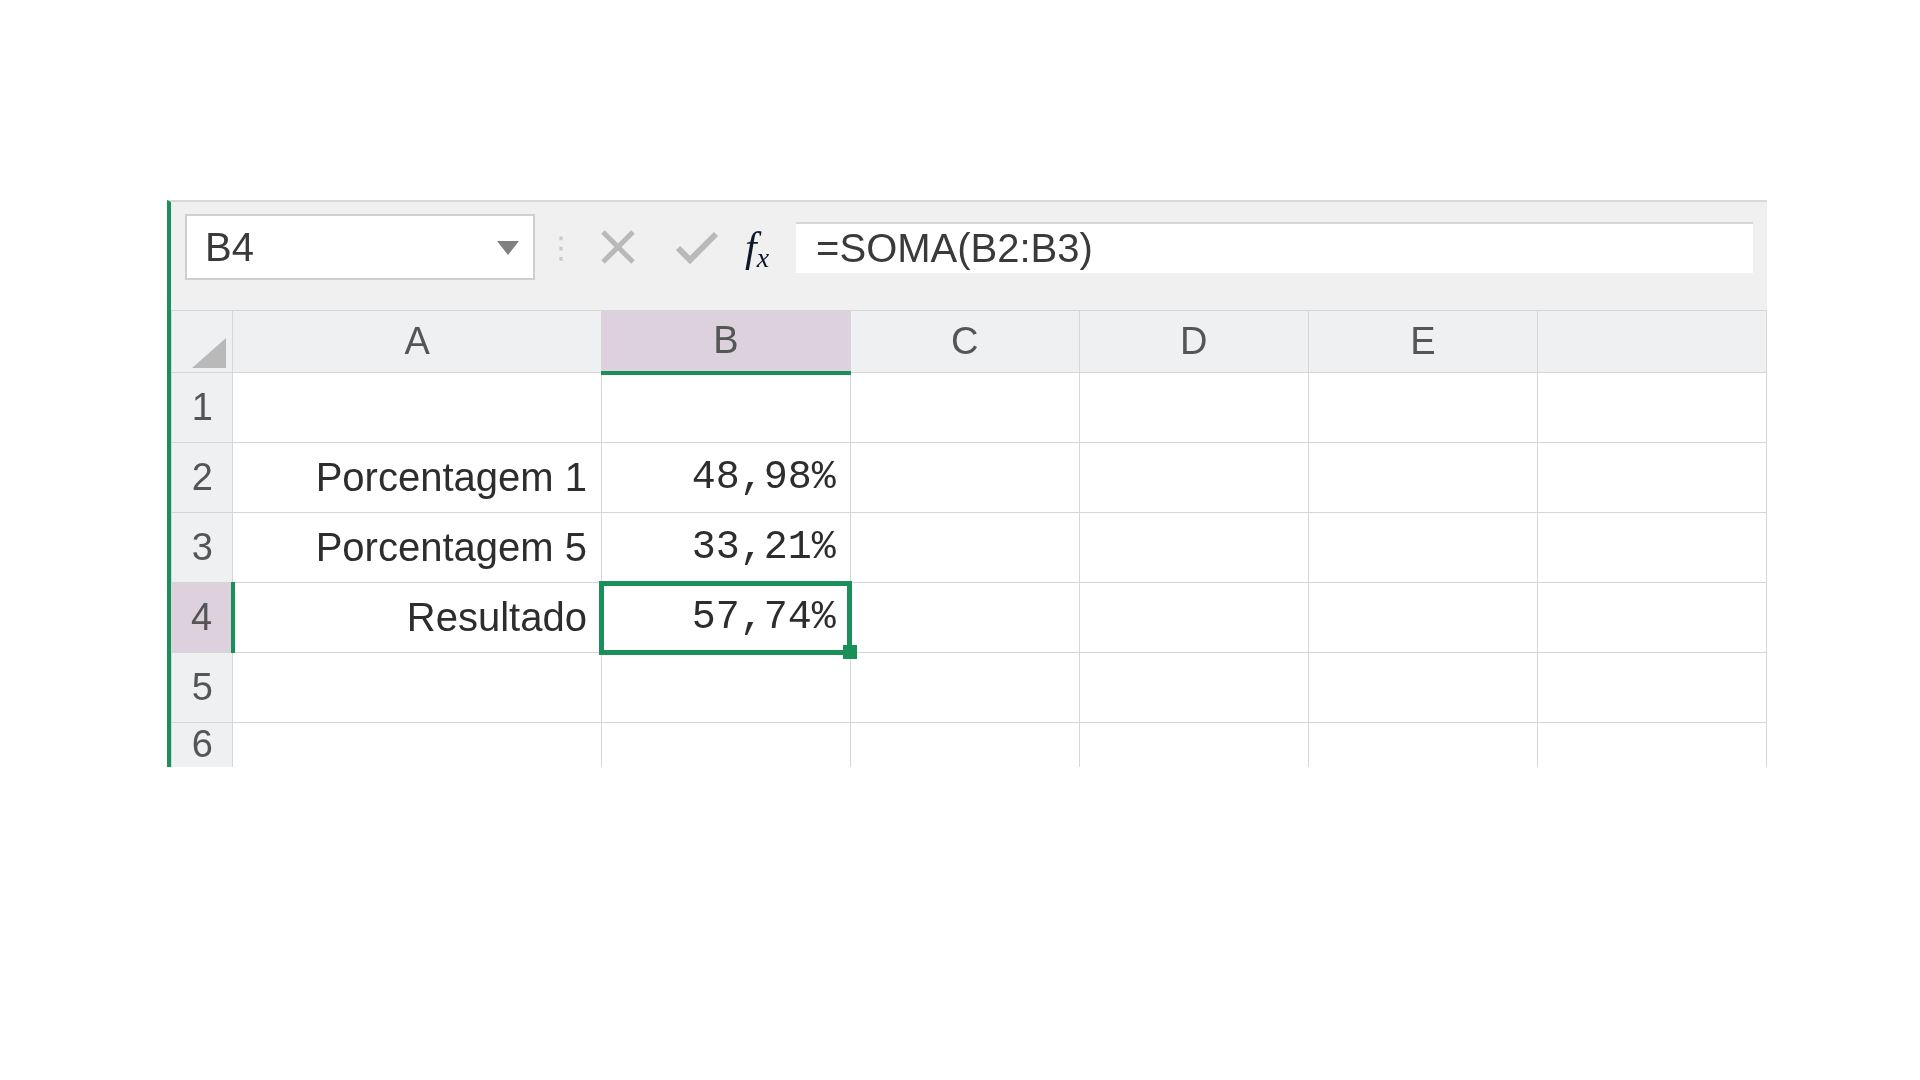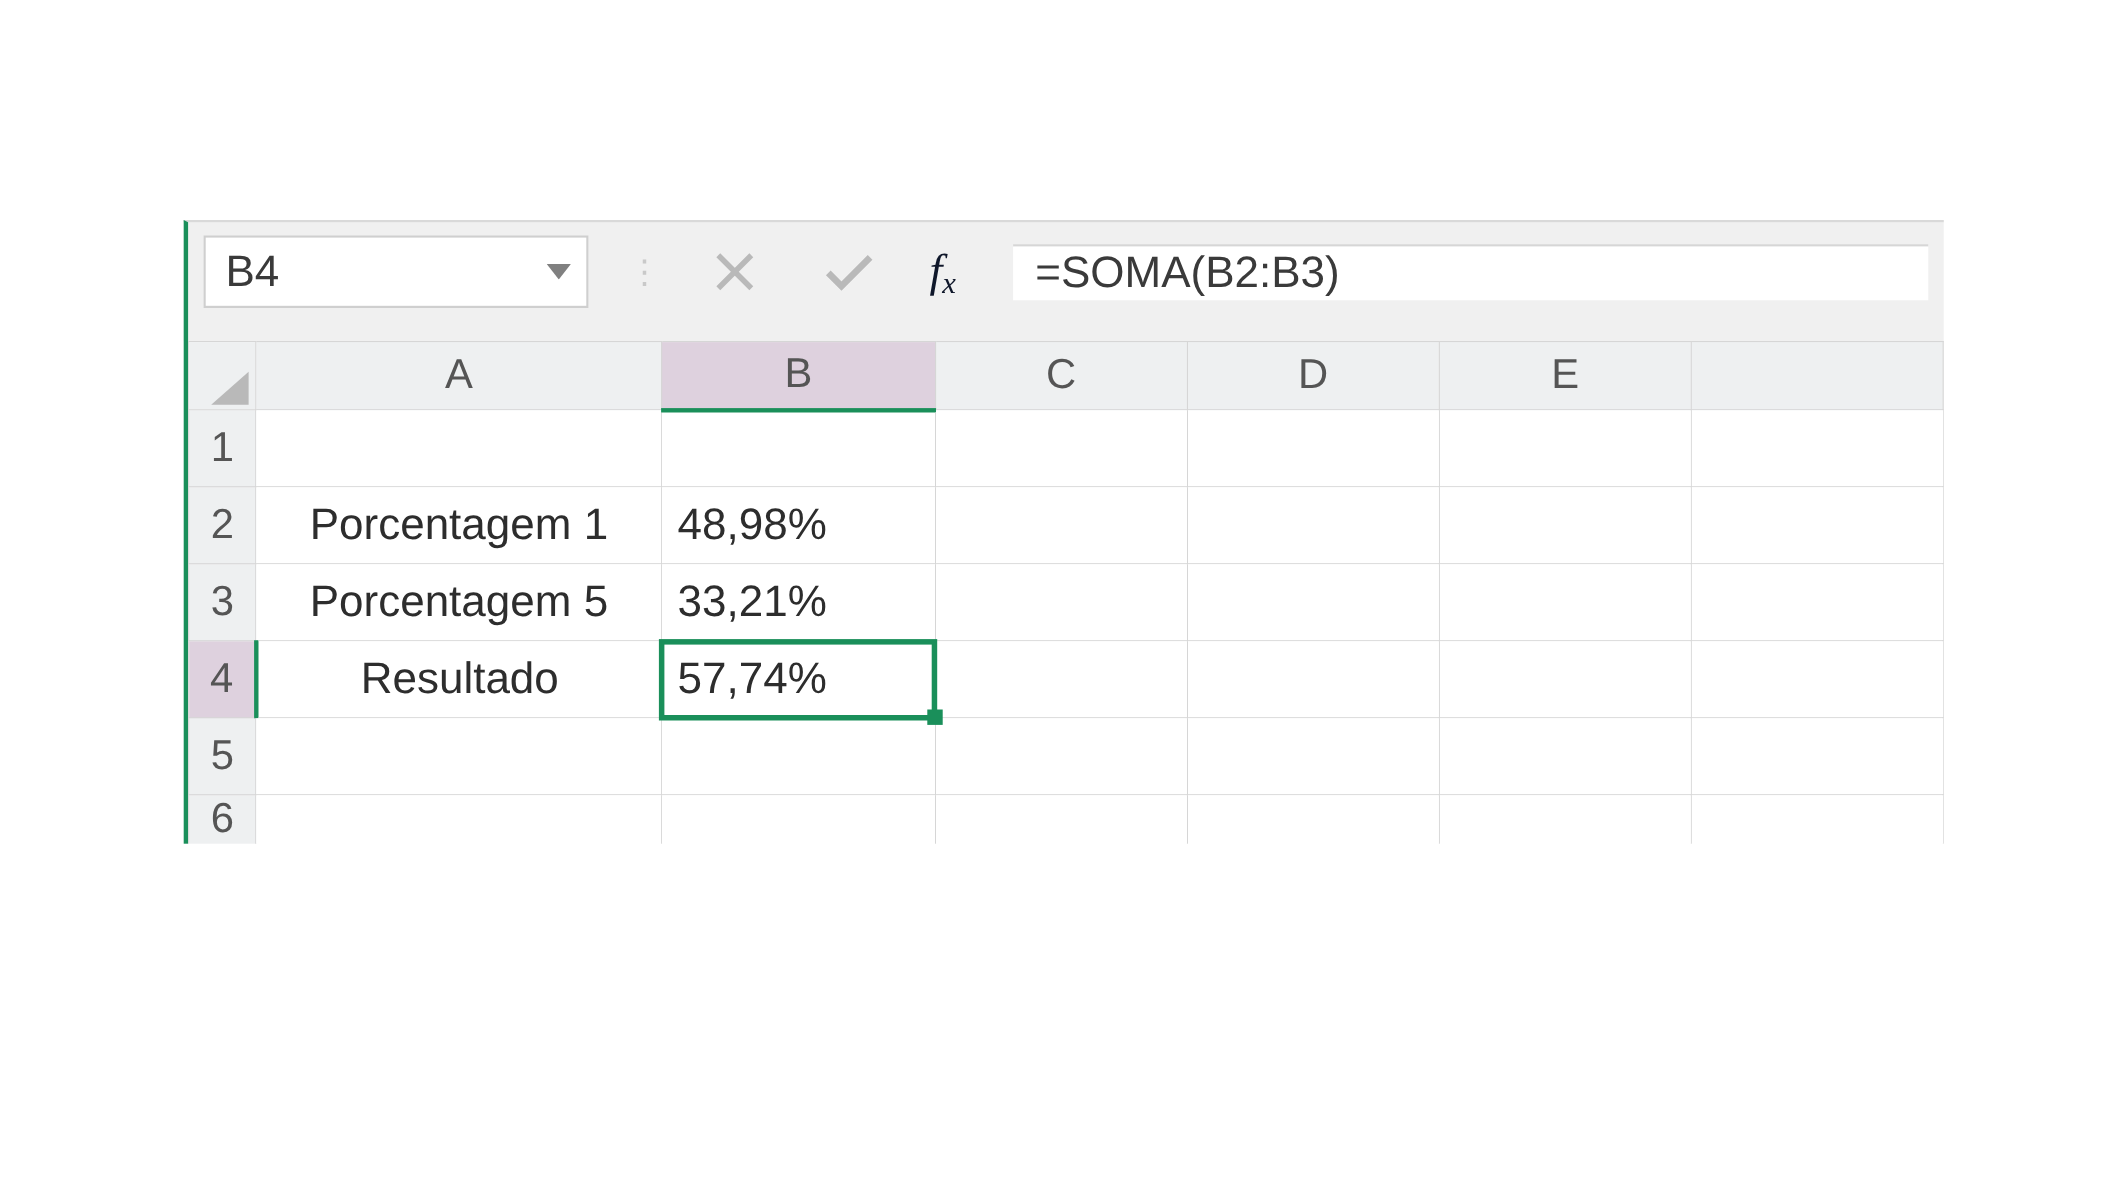--- a/index.html
+++ b/index.html
@@ -23,21 +23,21 @@
     width: 1600px;
   }
   
   .fbar-bg {
     background: #f0f0f0;
     border-top: 2px solid #d9d9d9;
     border-left: 4px solid #1a8f5a;
     padding: 12px 14px 30px 14px;
     display: flex;
     align-items: center;
-    gap: 34px;
+    gap: 9px;
   }
   .name-box {
     background: #ffffff;
     border: 2px solid #cfcfcf;
     height: 66px;
     width: 350px;
     display: flex;
     align-items: center;
     justify-content: space-between;
     padding: 0 14px 0 18px;
@@ -134,22 +134,22 @@
     border-right: 4px solid #1a8f5a;
   }
   td.cell {
     background: #ffffff;
     font-size: 40px;
     color: #2d2d2d;
     height: 70px;
     padding: 0 14px;
     position: relative;
   }
-  td.cell.text { text-align: center; }
-  td.cell.num  { text-align: left; }
+  td.cell.text { text-align: right; }
+  td.cell.num  { text-align: right; font-family: Liberation Mono, monospace; }
   td.cell.sel {
     outline: 5px solid #1a8f5a;
     outline-offset: -3px;
     z-index: 2;
   }
   td.cell.sel::after {
     content: "";
     position: absolute;
     right: -7px;
     bottom: -7px;

